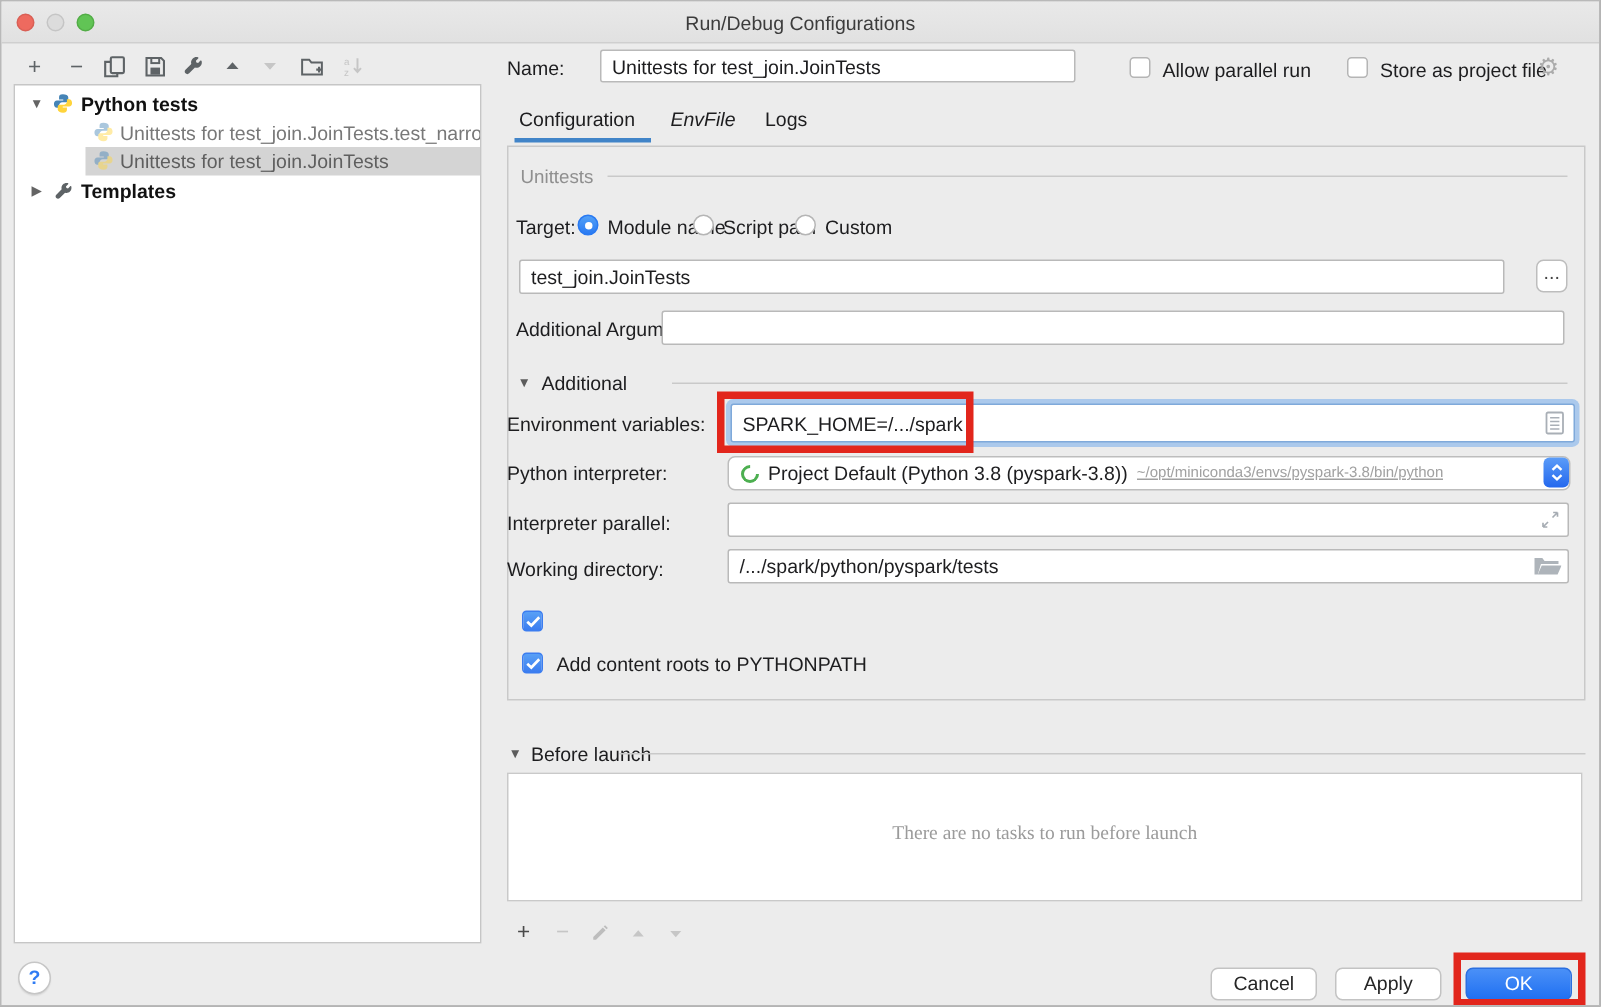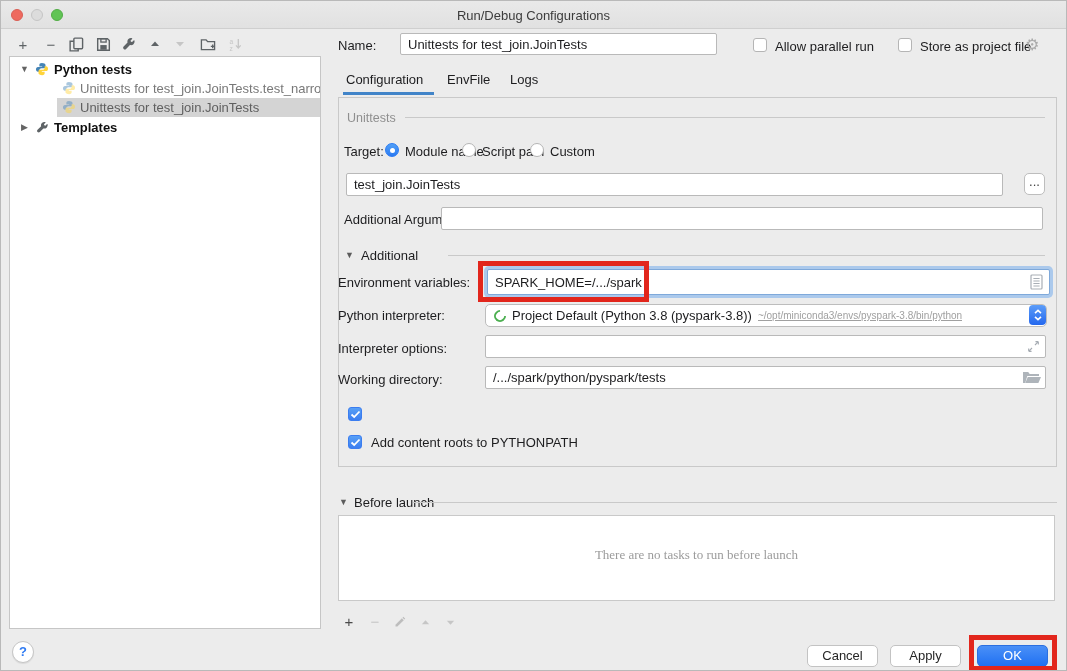--- a/index.html
+++ b/index.html
@@ -171,21 +171,21 @@
 
   <span class="lbl" style="left:337px;top:37px;">Name:</span>
   <input class="fld" style="left: 399px; top: 32px; width: 317px; height: 22px;" value="Unittests for test_join.JoinTests">
   <span class="cb" style="left:752px;top:37px;"></span>
   <span class="lbl" style="left:774px;top:38px;">Allow parallel run</span>
   <span class="cb" style="left:897px;top:37px;"></span>
   <span class="lbl" style="left:919px;top:38px;">Store as project file</span>
   <span class="lbl" style="left:1024px;top:34px;color:#ababab;font-size:16px;">⚙</span>
 
   <span class="tab" style="left:345px;">Configuration</span>
-  <span class="tab" style="left:446px;">EnvFile</span>
+  <span class="tab" style="left:446px;font-style:italic;">EnvFile</span>
   <span class="tab" style="left:509px;">Logs</span>
   <div class="tabline" style="left:342px;width:91px;"></div>
 
   <div class="panelbox" style="left:337px;top:96px;width:719px;height:370px;"></div>
 
   <span class="lbl ghost" style="left:346px;top:110px;font-size:12.5px;">Unittests</span>
   <div class="sep" style="left:404px;top:116px;width:640px;"></div>
 
   <span class="lbl" style="left:343px;top:143px;">Target:</span>
   <span class="radio on" style="left:384px;top:142px;"></span>
@@ -220,21 +220,21 @@
     <span class="condaring"></span>
     <span style="white-space:nowrap;">Project Default (Python 3.8 (pyspark-3.8))</span>
     <span class="pathtxt">~/opt/miniconda3/envs/pyspark-3.8/bin/python</span>
   </div>
   <span class="stepper" style="left:1028px;top:304px;">
     <svg width="10" height="14" viewBox="0 0 10 14">
         <path d="M2 5.2 5 2.4 8 5.2 M2 8.8 5 11.6 8 8.8" stroke="#fff" stroke-width="1.6" fill="none"></path>
       </svg>
   </span>
 
-  <span class="lbl" style="left:337px;top:340px;">Interpreter options:</span>
+  <span class="lbl" style="left:337px;top:340px;">Interpreter parallel:</span>
   <input class="fld" style="left: 484px; top: 334px; width: 561px; height: 23px;" value="">
   <span class="abs" style="left:1026px;top:339px;">
     <svg width="13" height="13" viewBox="0 0 14 14">
         <path d="M8.6 5.4 12.2 1.8 M12.2 1.8h-3.1 M12.2 1.8v3.1 M5.4 8.6 1.8 12.2 M1.8 12.2h3.1 M1.8 12.2v-3.1" stroke="#a6acb3" stroke-width="1.2" fill="none"></path>
       </svg>
   </span>
 
   <span class="lbl" style="left:337px;top:371px;">Working directory:</span>
   <input class="fld" style="left: 484px; top: 365px; width: 561px; height: 23px;" value="/.../spark/python/pyspark/tests">
   <span class="abs" style="left:1021px;top:369px;">

